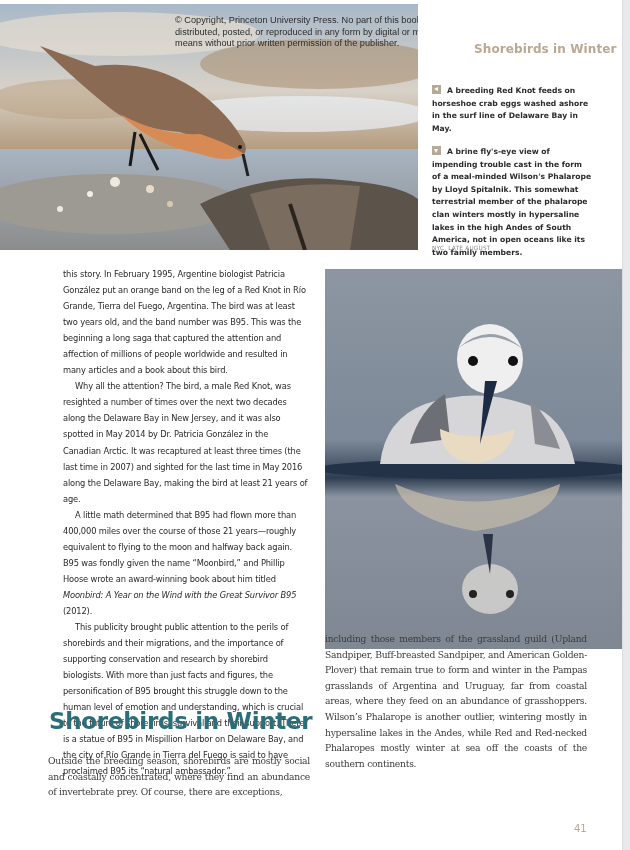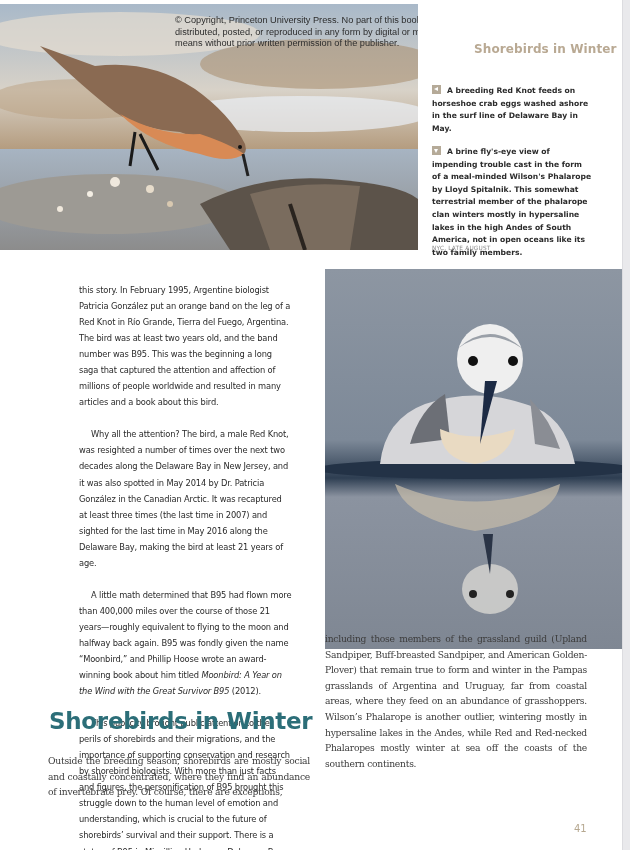--- a/index.html
+++ b/index.html
@@ -63,21 +63,21 @@
     position: absolute; left: 325px; top: 269px; width: 300px; height: 380px;
     overflow: hidden; background: #7f8996;
   }
   .photo-right svg { position: absolute; left: 0; top: 0; }
   
   .body-col {
     position: absolute; left: 63px; top: 266px; width: 245px;
     font-family: "DejaVu Sans", sans-serif; font-size: 8.3px; line-height: 16.05px;
     color: #2a2a2a; letter-spacing: -0.15px;
   }
-  .body-col p { margin: 16px; text-indent: 12px; }
+  .body-col p { margin: 0; text-indent: 12px; }
   .body-col p.first { text-indent: 0; }
   .body-col em { }
   .section-title {
     position: absolute; left: 49px; top: 708px;
     font-family: "DejaVu Sans", sans-serif; font-size: 23px; font-weight: bold;
     color: #2c6e78; letter-spacing: -0.3px;
   }
   .serif-col {
     position: absolute; width: 262px;
     font-family: "DejaVu Serif", serif; font-size: 9.2px; line-height: 15.6px;

